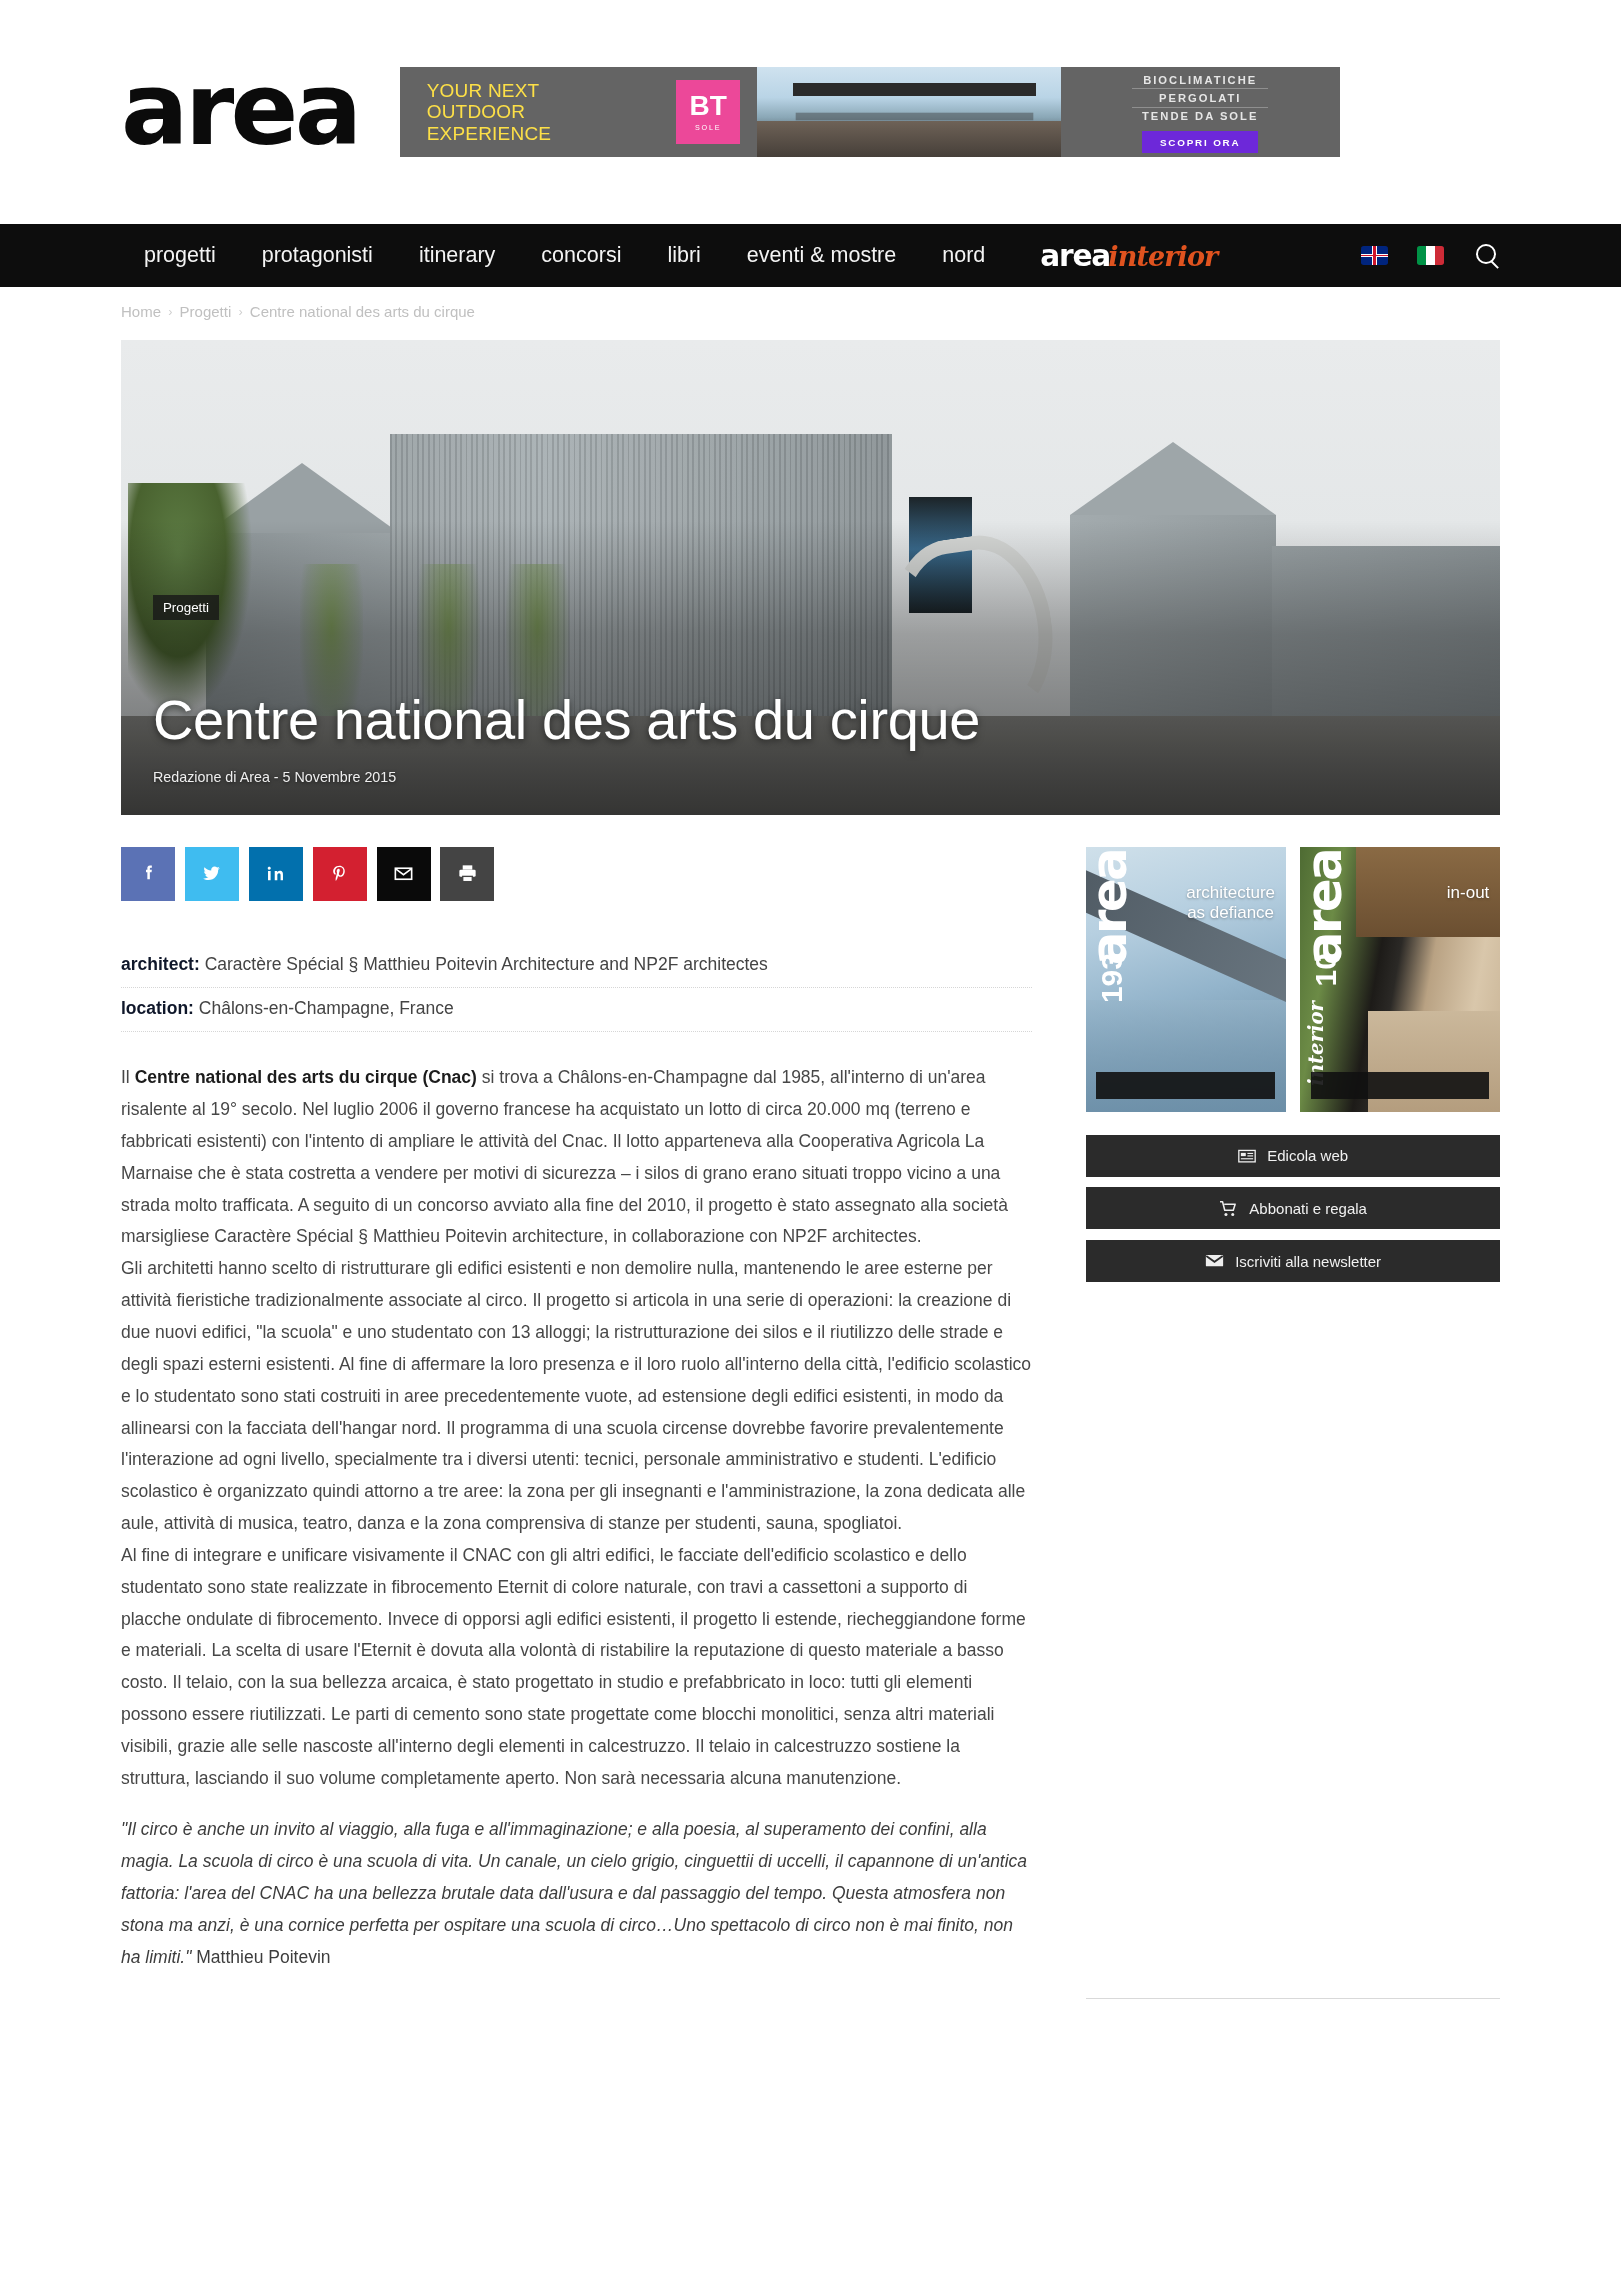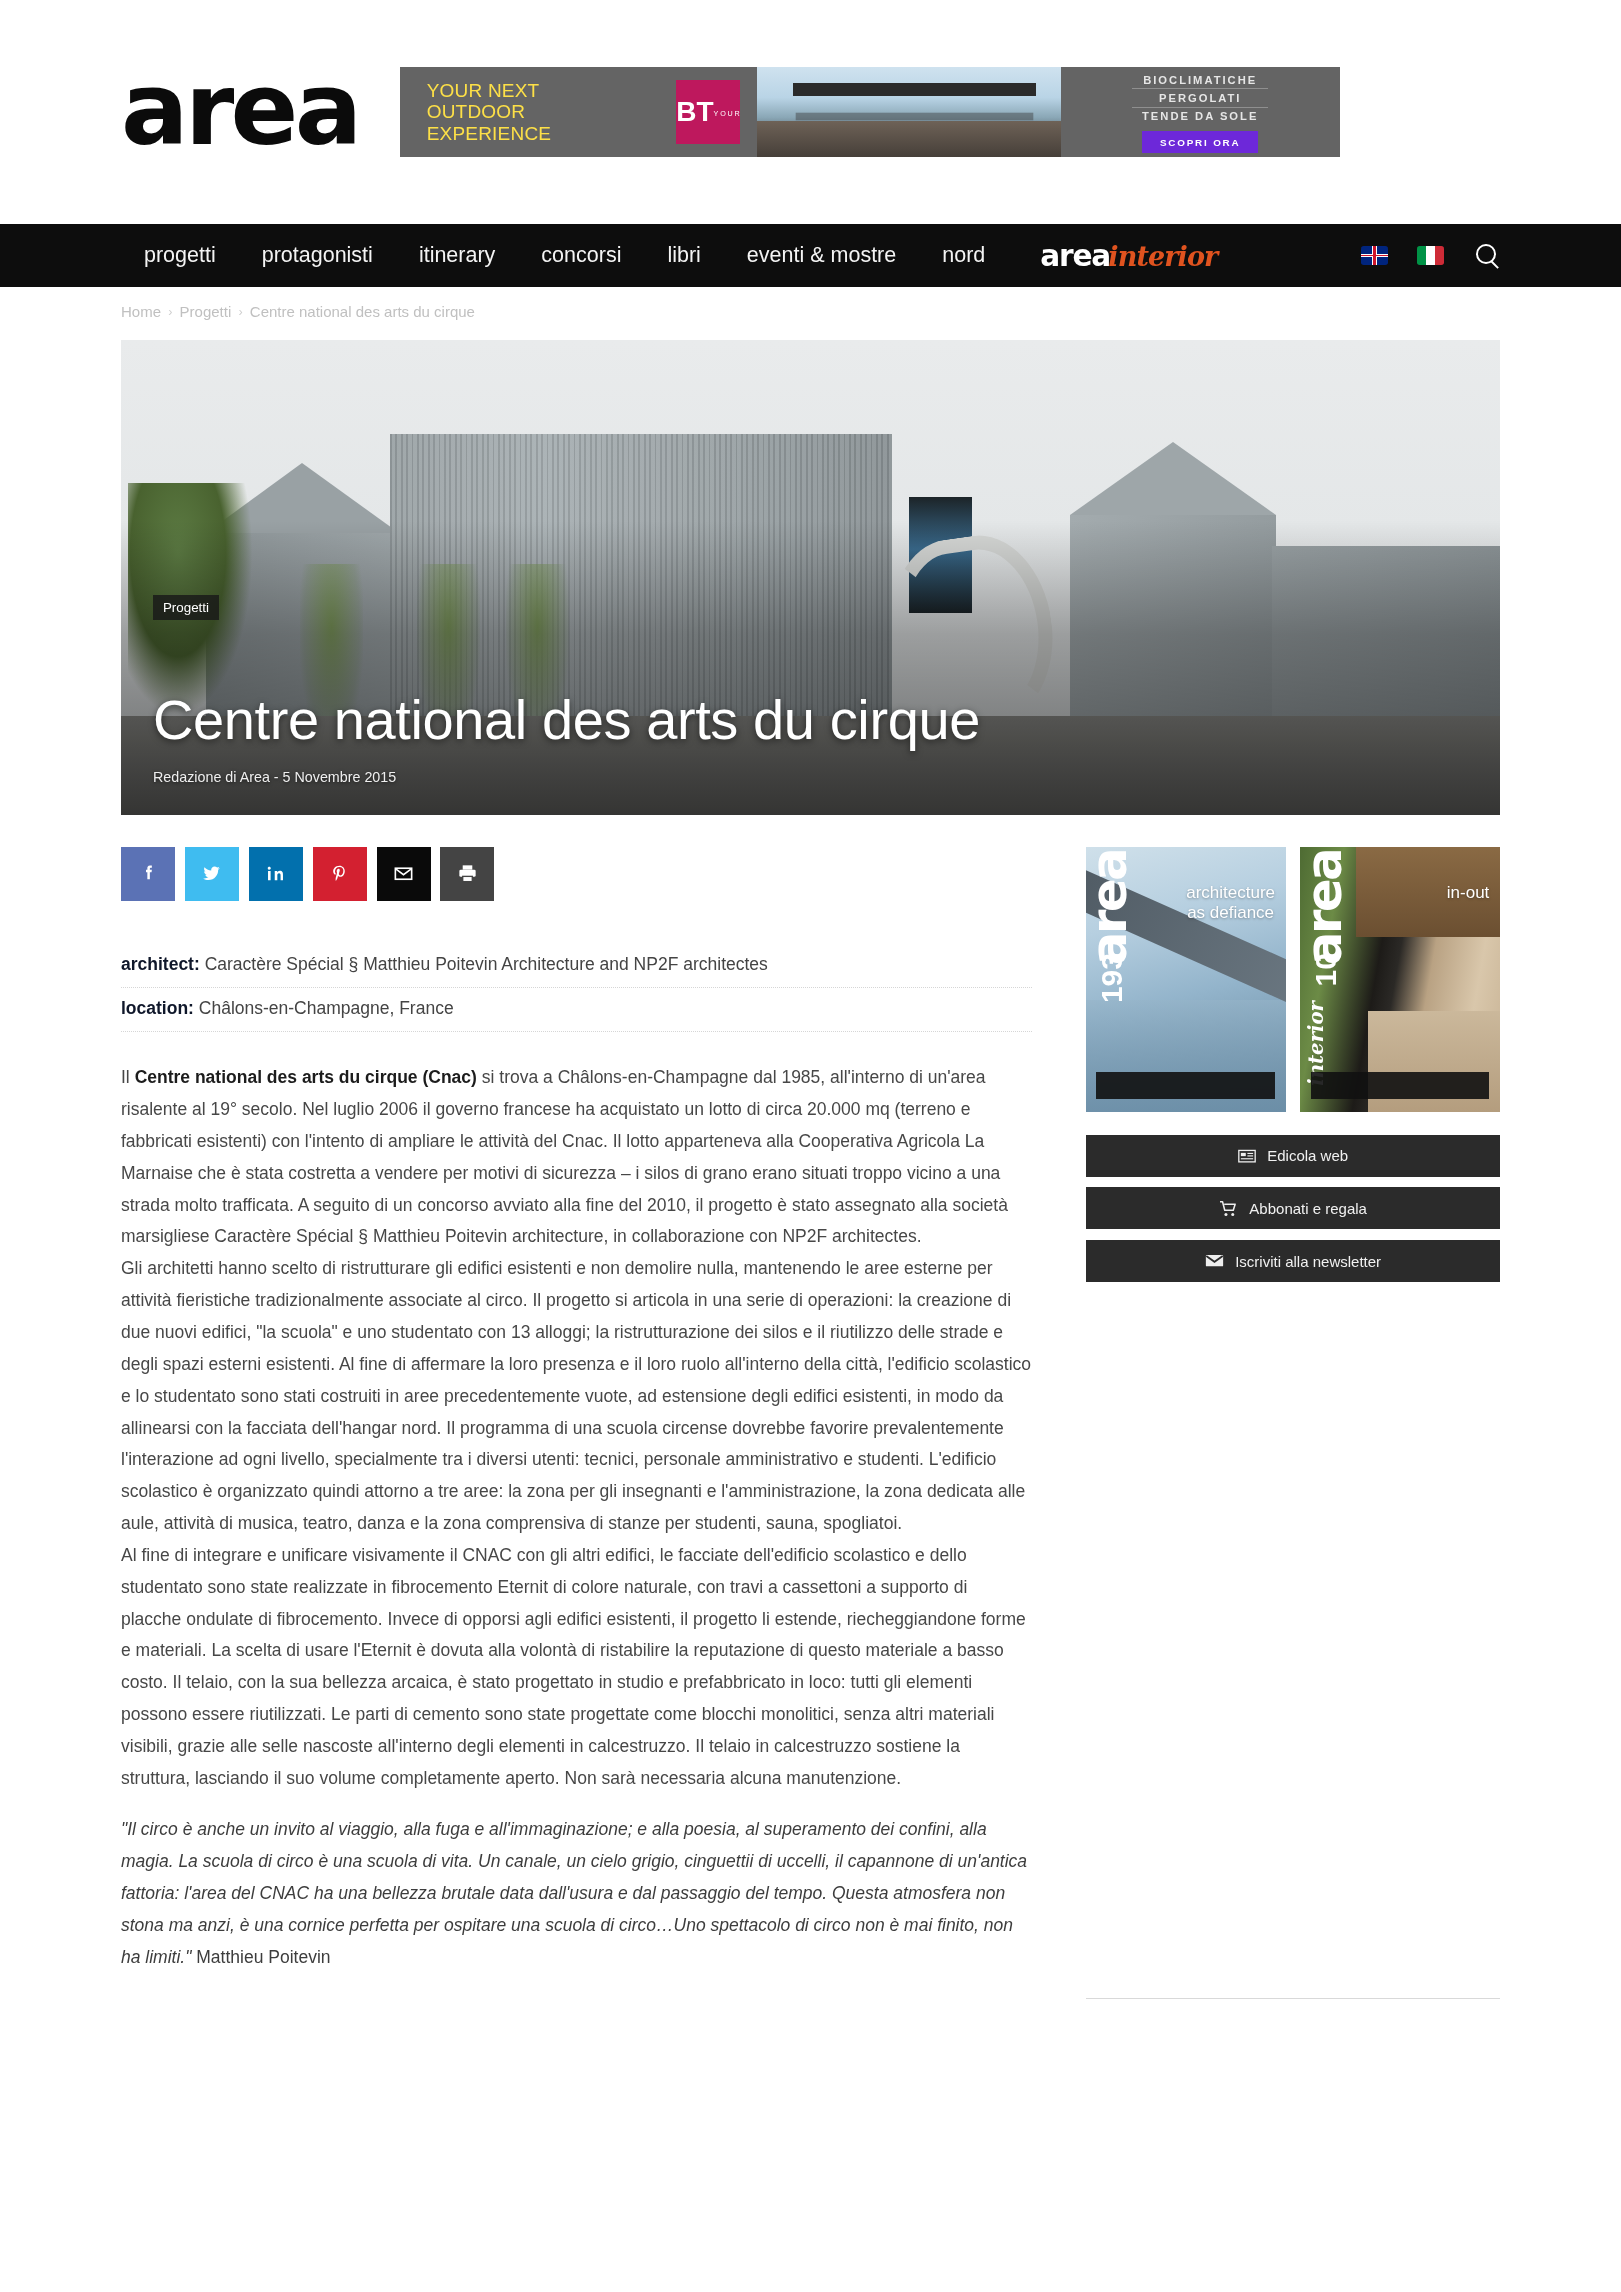--- a/index.html
+++ b/index.html
@@ -58,26 +58,26 @@
   .banner-bt {
     width: 97px;
     background: #646464;
     display: flex;
     align-items: center;
     justify-content: center;
   }
   .bt-box {
     width: 64px;
     height: 64px;
-    background: #be185d;
+    background: #ec4899;
     color: #fff;
     display: flex;
-    flex-direction: row;
+    flex-direction: column;
     align-items: center;
-    justify-content: space-between;
+    justify-content: center;
   }
   .bt-box .bt-main { font-size: 28px; font-weight: 700; letter-spacing: 0px; line-height: 1; }
   .bt-box .bt-sub { font-size: 7.2px; letter-spacing: 1.8px; margin-top: 2.7px; }
   .banner-photo {
     width: 304px;
     background: linear-gradient(180deg,#cfe2ef 0%,#b9d4e6 34%,#8aa7b6 56%,#5d6f77 72%,#3a4449 100%);
     position: relative;
     overflow: hidden;
   }
   .banner-photo::before {
@@ -442,21 +442,21 @@
       <div class="banner-left">
         <div class="bl-text">
           <div>YOUR NEXT</div>
           <div>OUTDOOR</div>
           <div>EXPERIENCE</div>
         </div>
       </div>
       <div class="banner-bt">
         <div class="bt-box">
           <div class="bt-main">BT</div>
-          <div class="bt-sub">YOUR</div>
+          <div class="bt-sub">SOLE</div>
         </div>
       </div>
       <div class="banner-photo"></div>
       <div class="banner-right">
         <div class="br-line">BIOCLIMATICHE</div>
         <div class="br-line">PERGOLATI</div>
         <div class="br-line last">TENDE DA SOLE</div>
         <div class="br-cta">SCOPRI ORA</div>
       </div>
     </div>

